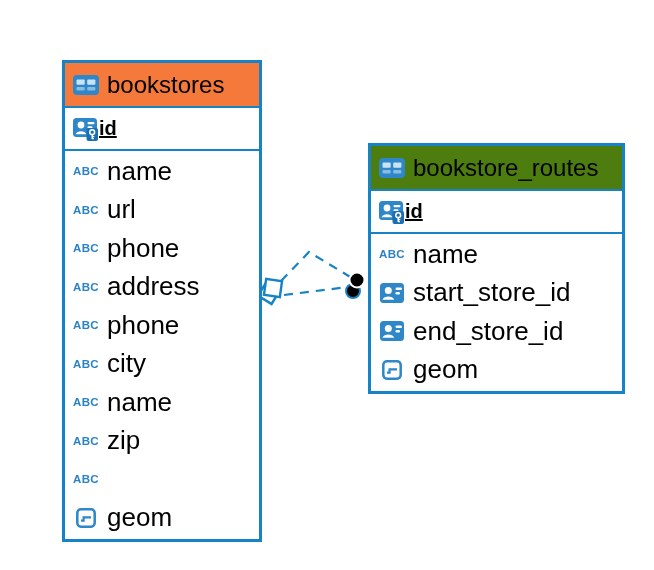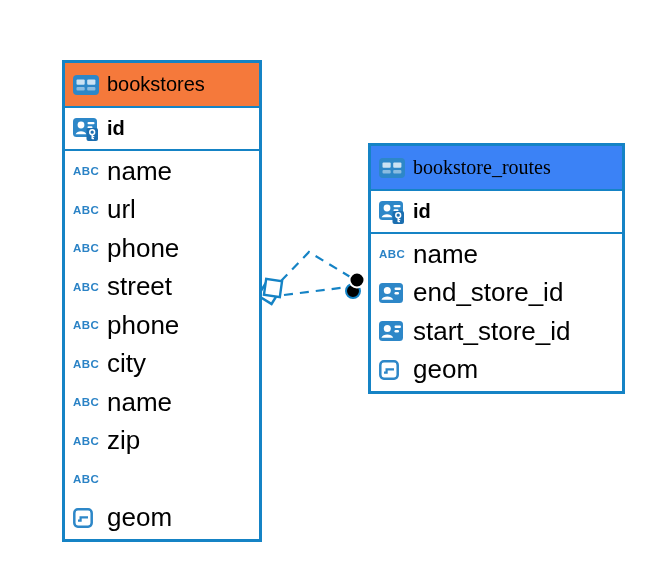--- a/index.html
+++ b/index.html
@@ -9,33 +9,34 @@
   }
   .er-table{
     position:absolute;border:3px solid #1583c5;background:#ffffff;box-sizing:border-box;
   }
   .tbl-bookstores{left:62px;top:60px;width:200px;}
   .tbl-routes{left:368px;top:143px;width:257px;}
   .tbl-header{
     display:flex;align-items:center;gap:8px;padding-left:8px;height:43px;
   }
   .tbl-bookstores .tbl-header{background:#f5793b;}
-  .tbl-routes .tbl-header{background:#3b82f6;font-family:Liberation Serif, serif;}
-  .tbl-title{font-size:20px;font-weight:400;white-space:nowrap;}
+  .tbl-routes .tbl-header{background:#4d7c0f;}
+  .tbl-title{font-size:24px;font-weight:400;white-space:nowrap;}
   .pk-row{
-    display:flex;align-items:center;gap:8px;padding-left:8px;height:41px;
+    display:flex;align-items:center;padding-left:8px;height:41px;
     border-top:2.5px solid #1583c5;
+    text-decoration:underline;
   }
   .pk-name{font-size:20px;font-weight:700;}
   .tbl-body{border-top:2.5px solid #1583c5;padding:1px 0 2px 0;}
   .col-row{
     display:flex;align-items:center;gap:8px;padding-left:8px;height:38.5px;
   }
   .col-name{font-size:26px;font-weight:400;white-space:nowrap;}
-  .col-icon{display:inline-flex;width:26px;align-items:center;flex:0 0 26px;}
+  .col-icon{display:inline-flex;width:26px;justify-content:center;align-items:center;flex:0 0 26px;}
   .abc-glyph{
     font-weight:800;font-size:11.5px;letter-spacing:0.4px;color:#2b83c6;
     font-family:"Liberation Sans", sans-serif;
   }
   .rel-layer{position:absolute;left:0;top:0;width:654px;height:570px;}
 </style>
 </head>
 <body>
 
 <div class="canvas">
@@ -103,21 +104,21 @@
       <div class="col-row">
         <span class="col-icon">
             <span class="abc-glyph">ABC</span>
           </span>
         <span class="col-name">phone</span>
       </div>
       <div class="col-row">
         <span class="col-icon">
             <span class="abc-glyph">ABC</span>
           </span>
-        <span class="col-name">street</span>
+        <span class="col-name">address</span>
       </div>
       <div class="col-row">
         <span class="col-icon">
             <span class="abc-glyph">ABC</span>
           </span>
         <span class="col-name">phone</span>
       </div>
       <div class="col-row">
         <span class="col-icon">
             <span class="abc-glyph">ABC</span>
@@ -191,33 +192,33 @@
       <div class="col-row">
         <span class="col-icon">
             <svg viewBox="0 0 24 20" width="24" height="20">
               <rect width="24" height="20" rx="3.5" fill="#2d87c8"></rect>
               <circle cx="8.3" cy="7.6" r="3.5" fill="#fff"></circle>
               <path d="M2.4 16.8 C4 12.4 12.6 12.4 14.2 16.8 Z" fill="#fff"></path>
               <rect x="15.5" y="4.6" width="6.5" height="2.4" rx="1.2" fill="#fff"></rect>
               <rect x="15.5" y="9" width="4.5" height="2.4" rx="1.2" fill="#fff"></rect>
             </svg>
           </span>
-        <span class="col-name">end_store_id</span>
+        <span class="col-name">start_store_id</span>
       </div>
       <div class="col-row">
         <span class="col-icon">
             <svg viewBox="0 0 24 20" width="24" height="20">
               <rect width="24" height="20" rx="3.5" fill="#2d87c8"></rect>
               <circle cx="8.3" cy="7.6" r="3.5" fill="#fff"></circle>
               <path d="M2.4 16.8 C4 12.4 12.6 12.4 14.2 16.8 Z" fill="#fff"></path>
               <rect x="15.5" y="4.6" width="6.5" height="2.4" rx="1.2" fill="#fff"></rect>
               <rect x="15.5" y="9" width="4.5" height="2.4" rx="1.2" fill="#fff"></rect>
             </svg>
           </span>
-        <span class="col-name">start_store_id</span>
+        <span class="col-name">end_store_id</span>
       </div>
       <div class="col-row">
         <span class="col-icon">
             <svg viewBox="0 0 20 20" width="20" height="20">
               <rect x="1.3" y="1.3" width="17.4" height="17.4" rx="3.6" fill="#fff" stroke="#2d87c8" stroke-width="2.5"></rect>
               <path d="M5 12.6 H7.6 V9.4 H15" fill="none" stroke="#2d87c8" stroke-width="2.2"></path>
             </svg>
           </span>
         <span class="col-name">geom</span>
       </div>

